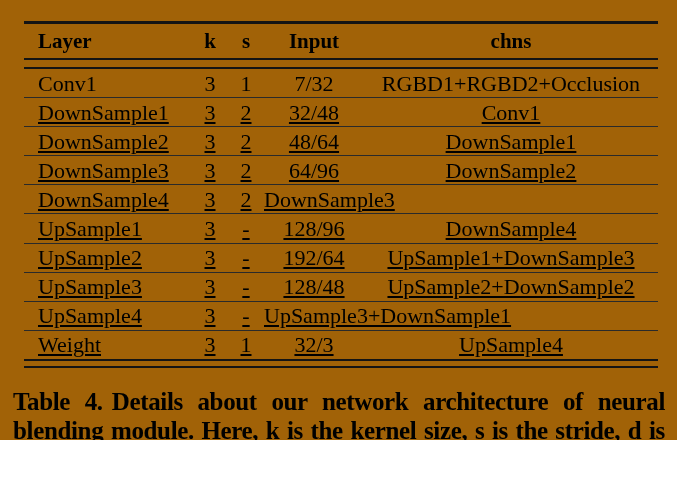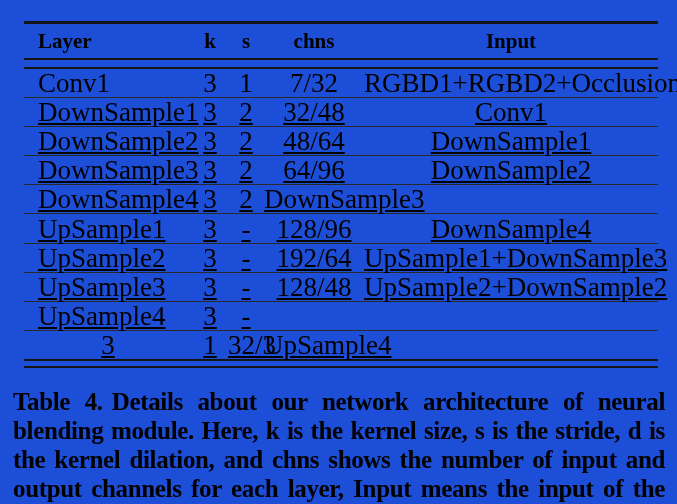--- a/index.html
+++ b/index.html
@@ -3,22 +3,22 @@
 <meta charset="utf-8">
 <style>
   html, body {
     margin: 0;
     padding: 0;
     background: #ffffff;
   }
   .page {
     position: relative;
     width: 677px;
-    height: 504px;
-    background: #1d4ed8;
+    height: 440px;
+    background: #a16207;
     overflow: hidden;
     font-family: "Liberation Serif", serif;
     color: #000000;
   }
 
   
   .paper-table {
     position: absolute;
     left: 24px;
     top: 21px;
@@ -43,21 +43,21 @@
     grid-template-columns: 168px 36px 36px 100px 1fr;
     align-items: center;
   }
   .trow.header {
     height: 34px;
     font-weight: bold;
     font-size: 21px;
   }
   .tbody .trow {
     height: 28.1px;
-    font-size: 27px;
+    font-size: 22px;
   }
   .tbody .trow + .trow {
     border-top: 1.4px solid #2a2a2a;
     text-decoration: underline;
   }
   .cell {
     text-align: center;
     white-space: nowrap;
     line-height: 1;
     padding-top: 1px;
@@ -90,22 +90,22 @@
 
 <div class="page">
 
   <div class="paper-table">
     <div class="rule-thick"></div>
 
     <div class="trow header">
       <div class="cell layer">Layer</div>
       <div class="cell">k</div>
       <div class="cell">s</div>
+      <div class="cell">Input</div>
       <div class="cell">chns</div>
-      <div class="cell">Input</div>
     </div>
 
     <div class="rule-double-header"></div>
 
     <div class="tbody">
     <div class="trow">
       <div class="cell layer">Conv1</div>
       <div class="cell">3</div>
       <div class="cell">1</div>
       <div class="cell">7/32</div>
@@ -164,23 +164,25 @@
       <div class="cell">3</div>
       <div class="cell">-</div>
       <div class="cell">128/48</div>
       <div class="cell">UpSample2+DownSample2</div>
     </div>
 
     <div class="trow">
       <div class="cell layer">UpSample4</div>
       <div class="cell">3</div>
       <div class="cell">-</div>
+      <div class="cell">UpSample3+DownSample1</div>
     </div>
 
     <div class="trow">
+      <div class="cell layer">Weight</div>
       <div class="cell">3</div>
       <div class="cell">1</div>
       <div class="cell">32/3</div>
       <div class="cell">UpSample4</div>
     </div>
   </div>
 
     <div class="rule-double-bottom"></div>
   </div>
 

